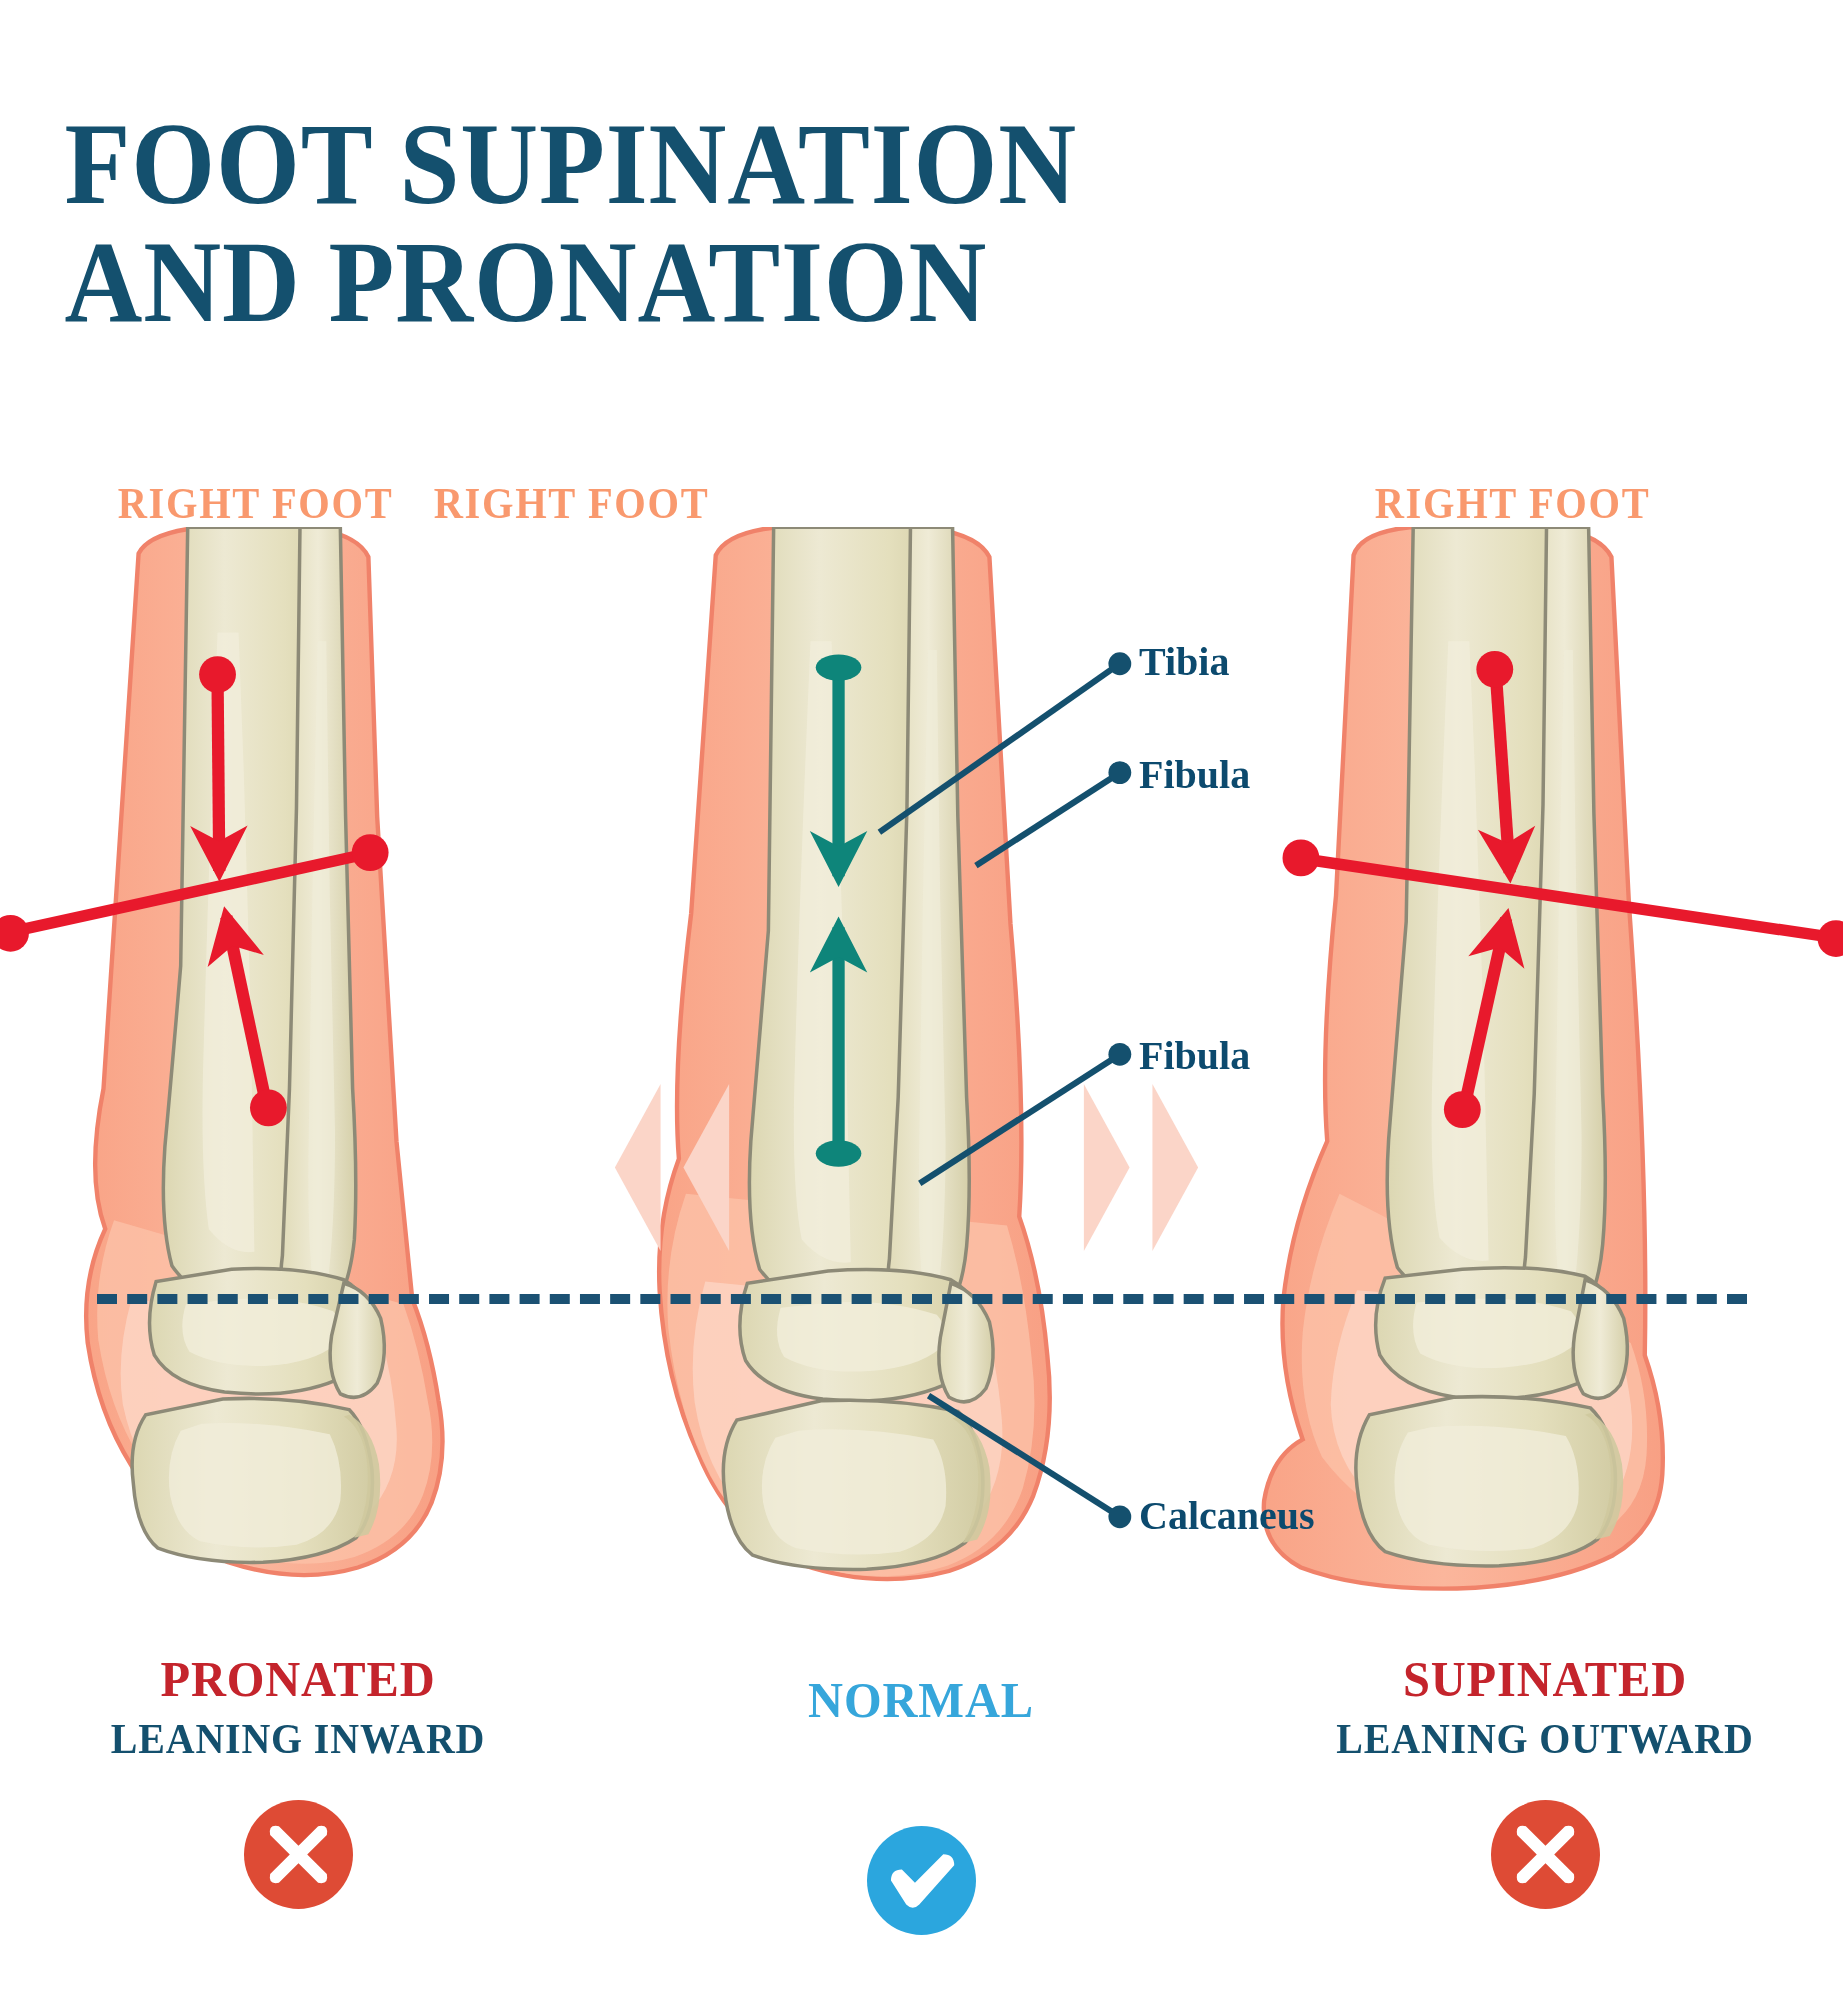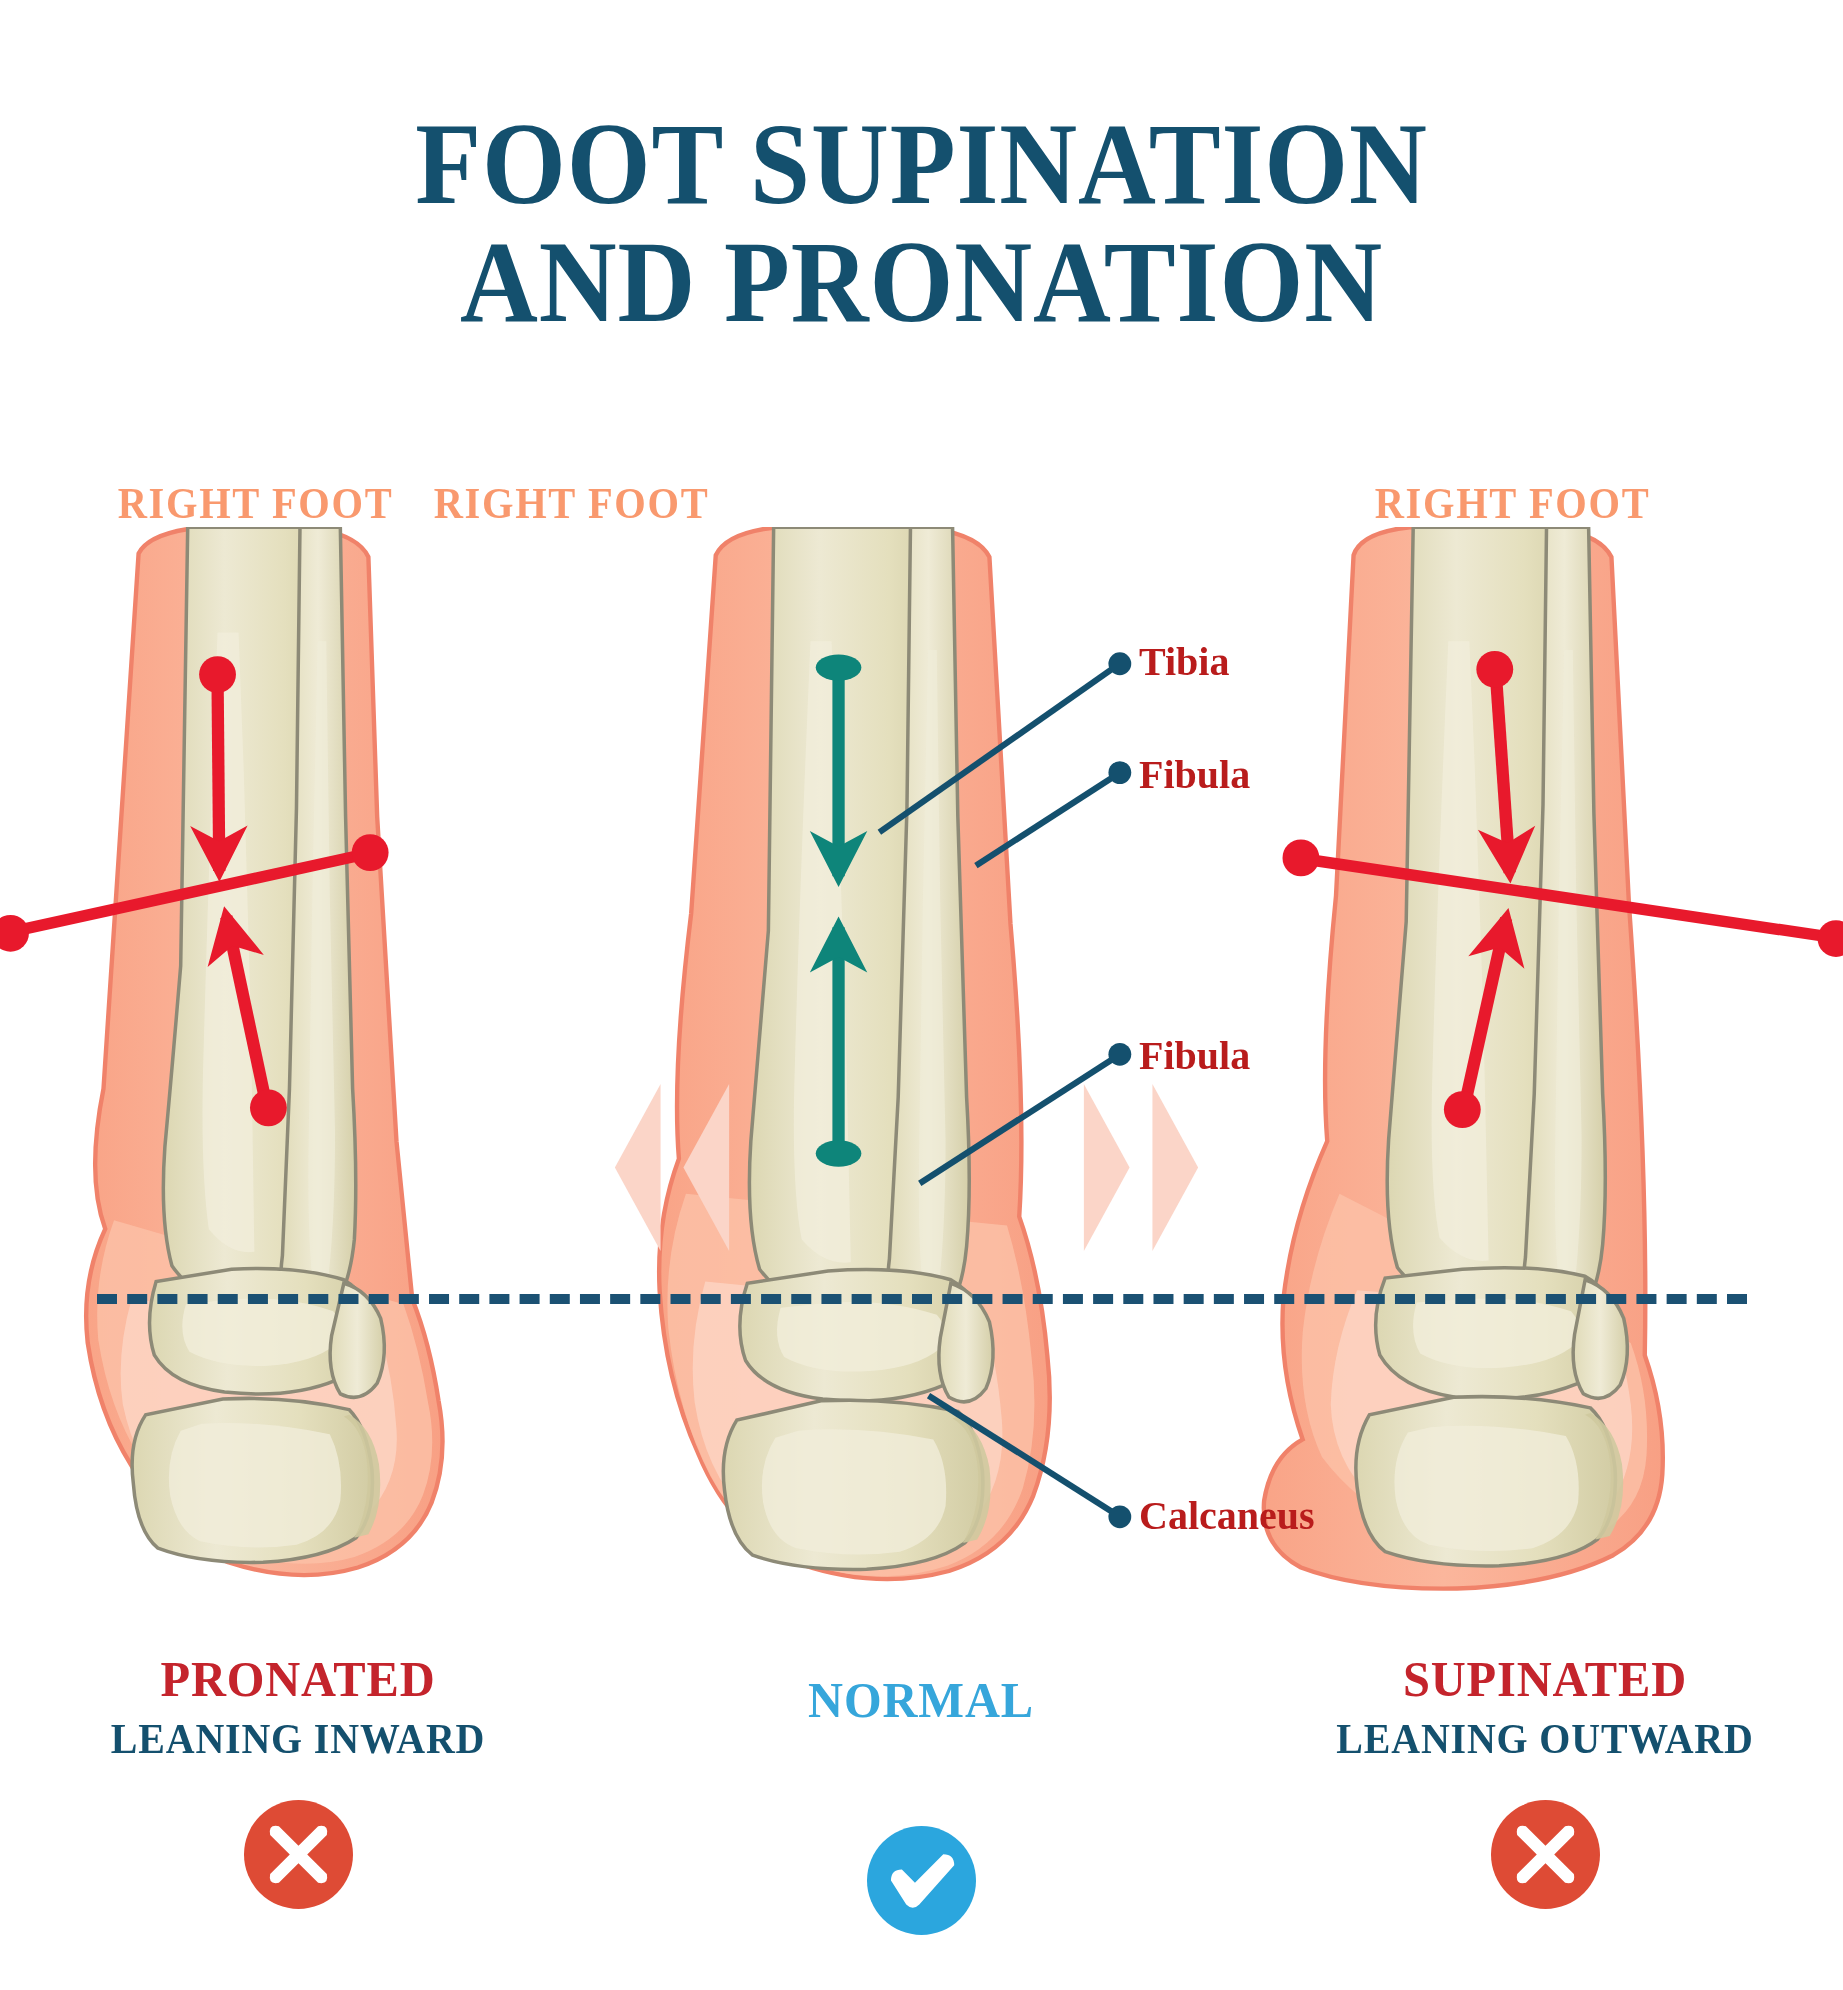--- a/index.html
+++ b/index.html
@@ -12,21 +12,21 @@
   #page {
     position: relative;
     width: 1843px; height: 1991px;
     background: #ffffff;
   }
 
   
   #title-block {
     position: absolute;
     top: 105px; left: 0; width: 1843px;
-    text-align: center;
+    text-align: left;
   }
   .title-line {
     display: block;
     font-family: "Liberation Serif", "DejaVu Serif", serif;
     font-weight: bold;
     font-size: 116px;
     line-height: 1.02;
     letter-spacing: 0.9px;
     color: #14506E;
     transform: scaleX(0.93);
@@ -69,21 +69,21 @@
   #chevrons-left  { left: 606px;  width: 132px; }
   #chevrons-right { left: 1075px; width: 132px; }
   .chevrons svg { display:block; width:100%; height:100%; }
 
   
   .callout {
     position: absolute;
     font-family: "Liberation Serif", "DejaVu Serif", serif;
     font-weight: bold;
     font-size: 40px;
-    color: #b91c1c;
+    color: #0c4a6e;
     white-space: nowrap;
   }
   #callout-tibia     { left: 1139px; top: 638px; }
   #callout-fibula    { left: 1139px; top: 751px; }
   #callout-talus     { left: 1139px; top: 1032px; }
   #callout-calcaneus { left: 1139px; top: 1492px; text-align: right; }
 
   #callout-lines {
     position: absolute; left: 0; top: 0;
     width: 1843px; height: 1991px;

